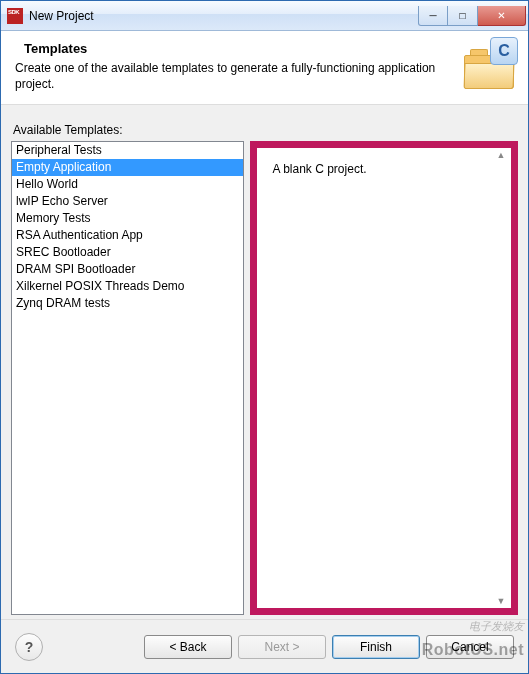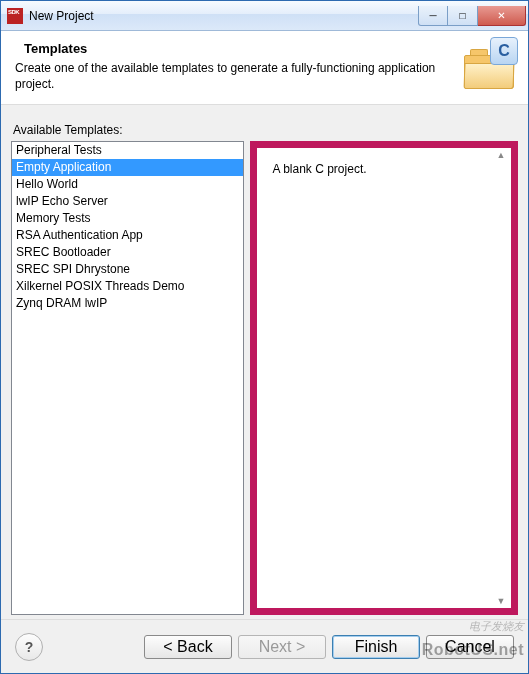--- a/index.html
+++ b/index.html
@@ -40,21 +40,21 @@
 
   .desc-box { flex: 1; background: #fff; border: 7px solid #be185d; position: relative; padding: 12px; }
   .desc-content { padding: 2px 4px; font-size: 12px; height: 100%; overflow-y: auto; }
   .scroll-hint { position: absolute; right: 2px; top: 2px; bottom: 2px; width: 16px; display: flex; flex-direction: column; justify-content: space-between; pointer-events: none; }
   .scroll-arrow { font-size: 9px; color: #888; text-align: center; }
 
   
   .button-bar { height: 54px; border-top: 1px solid #ddd; background: #f0f0f0; display: flex; align-items: center; padding: 0 14px; gap: 6px; }
   .help-btn { width: 28px; height: 28px; border-radius: 50%; border: 1px solid #b0b0b0; background: linear-gradient(to bottom, #fdfdfd, #e8e8e8); display: flex; align-items: center; justify-content: center; color: #555; font-size: 14px; font-weight: bold; cursor: pointer; }
   .spacer { flex: 1; }
-  .wiz-btn { min-width: 88px; height: 24px; border: 1px solid #8a8a8a; border-radius: 3px; background: linear-gradient(to bottom, #fdfdfd, #e6e6e6); font-size: 16px; padding: 0 10px; cursor: pointer; }
+  .wiz-btn { min-width: 88px; height: 24px; border: 1px solid #8a8a8a; border-radius: 3px; background: linear-gradient(to bottom, #fdfdfd, #e6e6e6); font-size: 12px; padding: 0 10px; cursor: pointer; }
   .wiz-btn.default { border: 1px solid #3c7fb1; box-shadow: 0 0 0 1px #a3cdee inset; }
   .wiz-btn:disabled { color: #9a9a9a; cursor: default; background: linear-gradient(to bottom, #f7f7f7, #ececec); border-color: #b5b5b5; }
 
   .watermark { position: absolute; right: 4px; bottom: 39px; font-size: 11px; color: rgba(0,0,0,0.25); font-style: italic; pointer-events: none; }
   .watermark2 { position: absolute; right: 4px; bottom: 14px; font-size: 16px; color: rgba(0,0,0,0.35); font-weight: bold; pointer-events: none; letter-spacing: 0.5px; }
 </style>
 </head>
 <body>
 
 <div class="window">
@@ -93,23 +93,23 @@
     <div class="lists">
       <div class="listbox">
         <div class="list-items" id="templates-list">
             <div class="list-item">Peripheral Tests</div>
             <div class="list-item selected">Empty Application</div>
             <div class="list-item">Hello World</div>
             <div class="list-item">lwIP Echo Server</div>
             <div class="list-item">Memory Tests</div>
             <div class="list-item">RSA Authentication App</div>
             <div class="list-item">SREC Bootloader</div>
-            <div class="list-item">SREC SPI Dhrystone</div>
+            <div class="list-item">DRAM SPI Bootloader</div>
             <div class="list-item">Xilkernel POSIX Threads Demo</div>
-            <div class="list-item">Zynq DRAM lwIP</div>
+            <div class="list-item">Zynq DRAM tests</div>
           </div>
       </div>
       <div class="desc-box">
         <div class="desc-content">A blank C project.</div>
         <div class="scroll-hint">
           <div class="scroll-arrow">▲</div>
           <div class="scroll-arrow">▼</div>
         </div>
       </div>
     </div>

